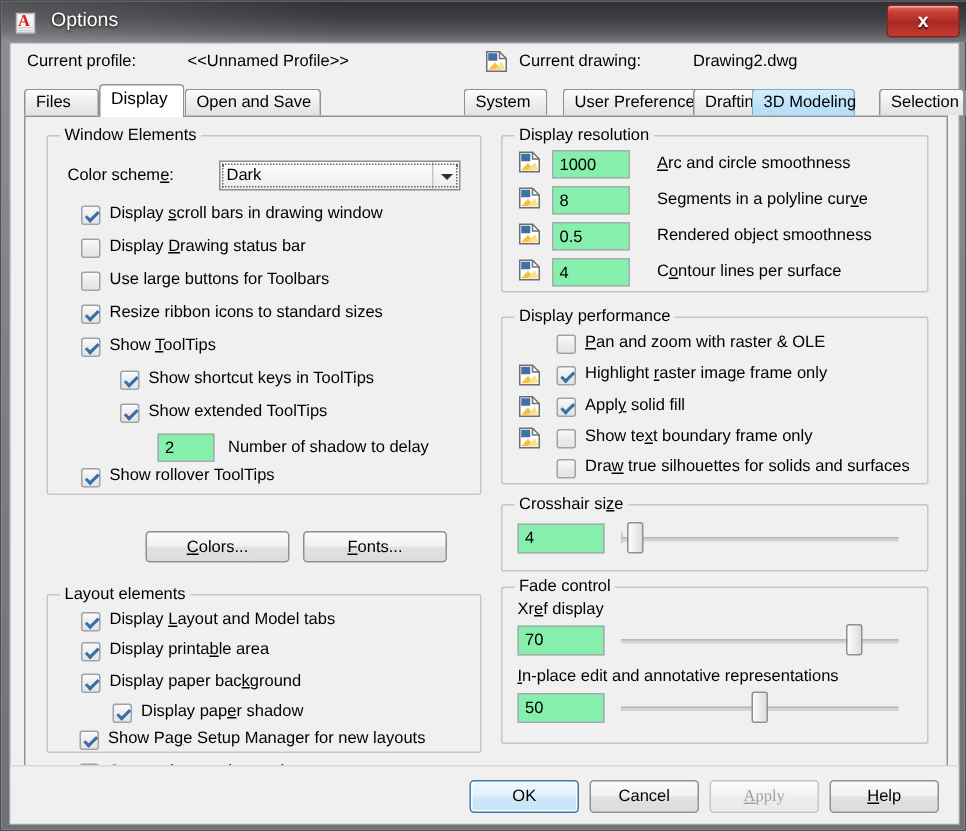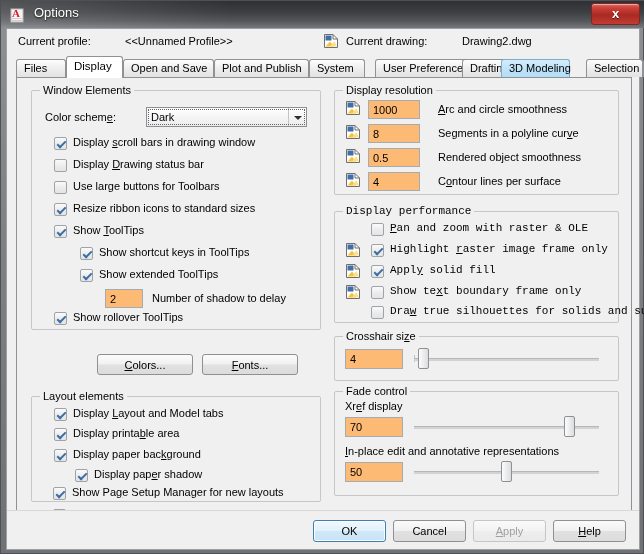--- a/index.html
+++ b/index.html
@@ -193,21 +193,21 @@
     white-space: nowrap;
     font-size: 11px;
     cursor: default;
   }
 
   
   .tbox {
     position: absolute;
     box-sizing: border-box;
     border: 1px solid #a6abb0;
-    background: #fdba74;
+    background: #86efac;
     font-family: "Liberation Sans", sans-serif;
     font-size: 11px;
     color: #000;
     padding: 0 0 0 4px;
     outline: none;
   }
 
   
   .combo {
     position: absolute;
@@ -340,21 +340,20 @@
         </svg>
       </div>
       <div class="lbl-current-drawing">Current drawing:</div>
       <div class="val-current-drawing">Drawing2.dwg</div>
     </div>
 
     <div class="tabstrip">
       <div class="tab" style="left:0px;   width:50px;">Files</div>
       <div class="tab active" style="left:50px;  width:57px;">Display</div>
       <div class="tab" style="left:107px; width:91px;">Open and Save</div>
-      <div class="tab" style="left:198px; width:95px;">Plot and Publish</div>
       <div class="tab" style="left:293px; width:56px;">System</div>
       <div class="tab" style="left:349px; width:97px;margin-left:10px;">User Preferences</div>
       <div class="tab" style="left:446px; width:55px;">Drafting</div>
       <div class="tab hover" style="left:485px; width:69px;">3D Modeling</div>
       <div class="tab" style="left:570px; width:57px;">Selection</div>
       <div class="tab" style="left:627px; width:48px;">Profiles</div>
     </div>
 
     <div class="tabpage">
 
@@ -470,21 +469,21 @@
               <path d="M10 1.5 L10 6 L14.5 6" fill="none" stroke="#6f6f6f"></path>
               <path d="M2.5 2.5 L8.5 2.5 L8.5 7.5 L2.5 7.5 Z" fill="#3f6fa8"></path>
               <path d="M2.5 13.5 L7 8.5 L11 13.5 Z" fill="#f5c23b"></path>
               <path d="M7 13.5 L11.5 8 L14 13.5 Z" fill="#fbe08a"></path>
             </svg>
         </div>
         <input class="tbox" style="left: 33px; top: 81px; width: 52px; height: 19px;" value="4">
         <div class="cb-label" style="left:103px; top:84px;">C<span class="u">o</span>ntour lines per surface</div>
       </div>
 
-      <div class="group" style="left:317px; top:133px; width:285px; height:112px;font-family:Liberation Mono, monospace;">
+      <div class="group" style="left:317px; top:133px; width:285px; height:112px;">
         <div class="group-title">Display performance</div>
 
         <div class="cb" style="left:36px; top:11px;"></div>
         <div class="cb-label" style="left:55px; top:10px;"><span class="u">P</span>an and zoom with raster &amp; OLE</div>
 
         <div class="dwgicon" style="left:10px; top:30px;">
           <svg width="17" height="16" viewBox="0 0 17 16">
               <path d="M1.5 1.5 L10 1.5 L14.5 6 L14.5 14.5 L1.5 14.5 Z" fill="#fff" stroke="#6f6f6f"></path>
               <path d="M10 1.5 L10 6 L14.5 6" fill="none" stroke="#6f6f6f"></path>
               <path d="M2.5 2.5 L8.5 2.5 L8.5 7.5 L2.5 7.5 Z" fill="#3f6fa8"></path>
@@ -543,18 +542,18 @@
         <input class="tbox" style="left: 10px; top: 70px; width: 58px; height: 20px;" value="50">
         <div class="slider-track" style="left:79px; top:79px; width:185px;"></div>
         <div class="slider-thumb" style="left:166px; top:69px;"></div>
       </div>
 
     </div>
 
     <div class="bottombar">
       <button class="btn default" style="left:306px; top:9px; width:73px; height:22px;">OK</button>
       <button class="btn" style="left:386px; top:9px; width:73px; height:22px;">Cancel</button>
-      <button class="btn disabled" style="left:466px; top:9px; width:73px; height:22px;"><span class="u">A</span>pply</button>
+      <button class="btn disabled" style="left:466px; top:9px; width:73px; height:22px;font-family:Liberation Serif, serif;"><span class="u">A</span>pply</button>
       <button class="btn" style="left:546px; top:9px; width:73px; height:22px;"><span class="u">H</span>elp</button>
     </div>
 
   </div>
 </div>
 
 </body></html>

